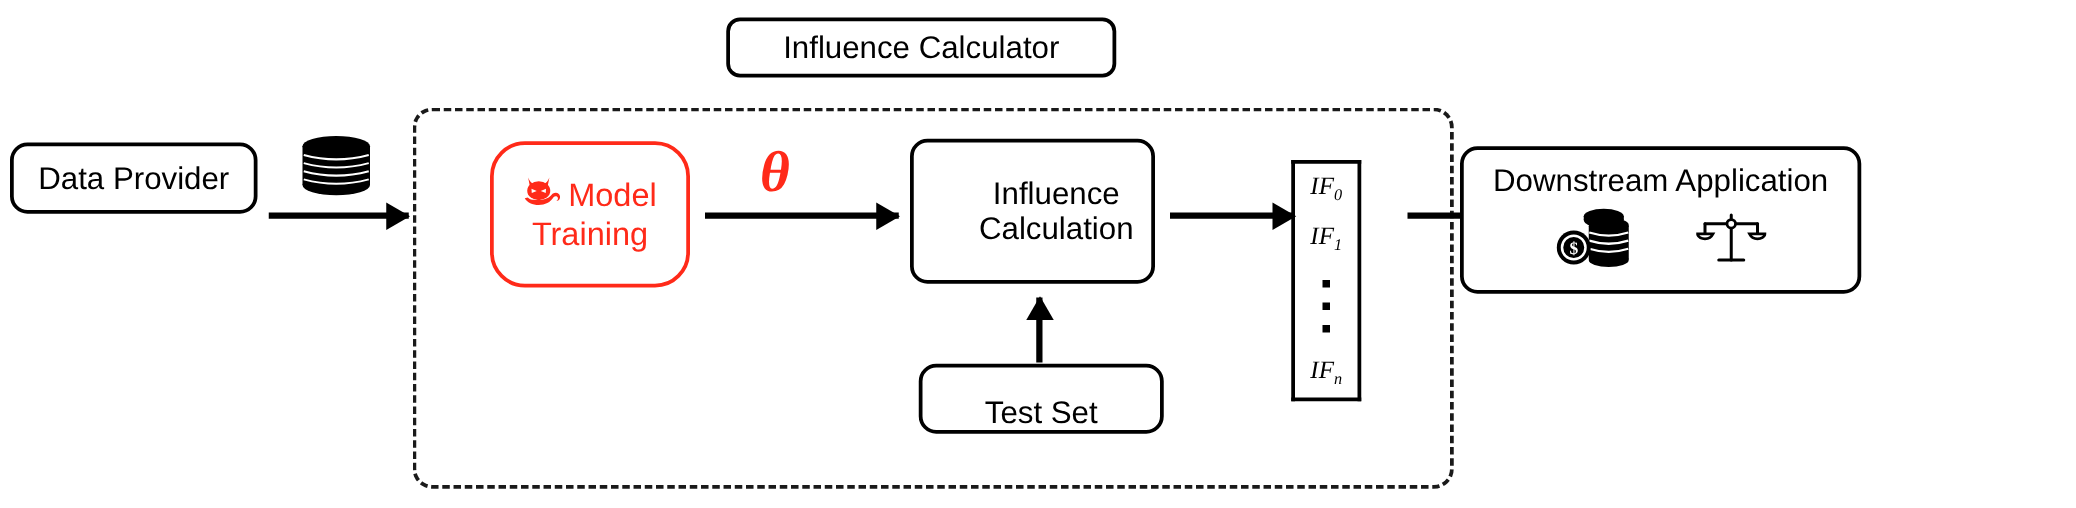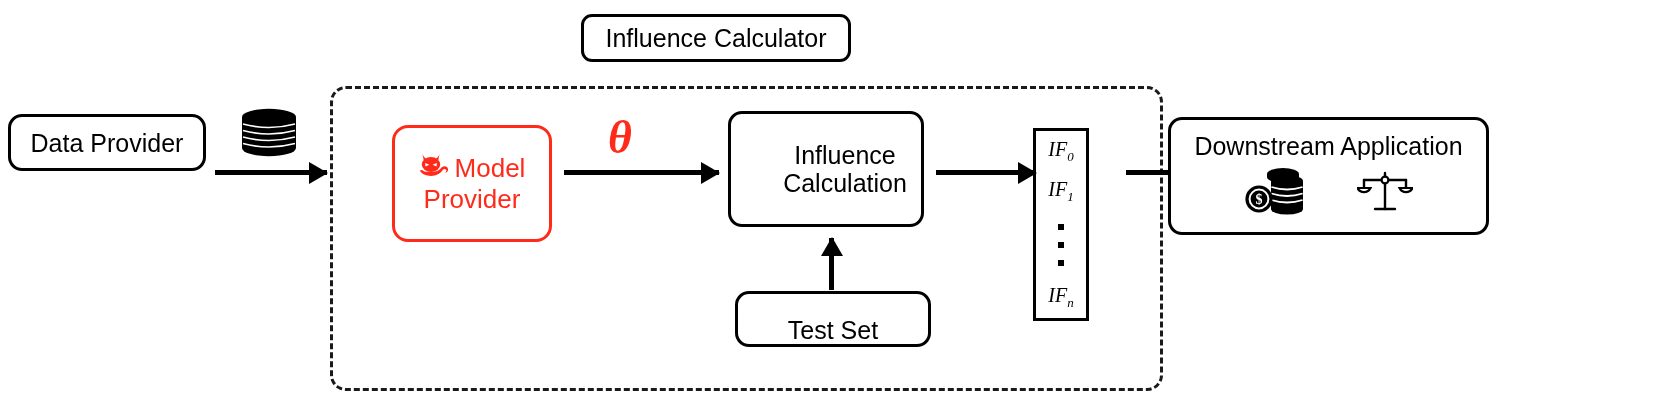--- a/index.html
+++ b/index.html
@@ -181,21 +181,21 @@
     justify-content: center;
     gap: 48px;
     margin-top: 6px;
   }
 </style>
 </head>
 <body>
 
 <div id="canvas">
 
-  <div class="node" style="left:581px; top:14px; width:270px; height:48px; font-size:25px; border-width:3px; border-radius:11px;">
+  <div class="node" style="left:581px; top:14px; width:312px; height:48px; font-size:25px; border-width:3px; border-radius:11px;">
     <span>Influence Calculator</span>
   </div>
 
   <div class="dashed-container" style="left:330px; top:86px; width:833px; height:305px;"></div>
 
   <div class="node" style="left:8px; top:114px; width:198px; height:57px; font-size:25px;">
     <span>Data Provider</span>
   </div>
 
   <div class="icon db-stack" style="left:238px; top:108px; width:62px; height:50px;">
@@ -209,40 +209,40 @@
         <path d="M5,16 Q31,23 57,16"></path>
         <path d="M5,22.5 Q31,29.5 57,22.5"></path>
         <path d="M5,29 Q31,36 57,29"></path>
         <path d="M5,35.5 Q31,42.5 57,35.5"></path>
       </g>
     </svg>
   </div>
 
   <div class="arrow-h" style="left:215px; top:170px; width:112px;"></div>
 
-  <div class="node red" style="left:392px; top:113px; width:160px; height:117px; font-size:26px; border-radius:16px;margin-top:12px;">
+  <div class="node red" style="left:392px; top:113px; width:160px; height:117px; font-size:26px; border-radius:28px;">
     <div class="node-inner">
       <div class="row-inline">
         <span class="inline-icon">
           <svg width="30" height="26" viewBox="0 0 30 26" xmlns="http://www.w3.org/2000/svg">
             <g fill="#ff2a19">
               <path d="M3.5,1 C4.6,4.2 6.4,5.6 8.2,6.1 L5.0,8.6 Z"></path>
               <path d="M20.5,1 C19.4,4.2 17.6,5.6 15.8,6.1 L19.0,8.6 Z"></path>
               <ellipse cx="12" cy="11.5" rx="9.2" ry="7.6"></ellipse>
               <path d="M12,19 C17,19 21,17 23,14 C26,12.5 28.5,13.5 29,16 C29.4,18.2 27.8,20 26,19.6 C27.2,19.2 27.6,18 27.2,17 C26.6,15.6 24.8,15.6 23.8,16.8 C21.4,20.8 17,23 12,23 C7,23 2.6,21 0.8,17.6 L3.2,17 C5,19 8.2,19 12,19 Z"></path>
             </g>
             <g fill="#ffffff">
               <path d="M6.2,10 L10.4,11.8 L6.4,13.4 Z"></path>
               <path d="M17.8,10 L13.6,11.8 L17.6,13.4 Z"></path>
             </g>
           </svg>
         </span>
         <span>Model</span>
       </div>
-      <div>Provider</div>
+      <div>Training</div>
     </div>
   </div>
 
   <div class="edge-label theta" style="left:608px; top:115px;">
     <span>θ</span>
   </div>
 
   <div class="arrow-h" style="left:564px; top:170px; width:155px;"></div>
 
   <div class="node" style="left:728px; top:111px; width:196px; height:116px; font-size:25px;padding-left:38px;">

